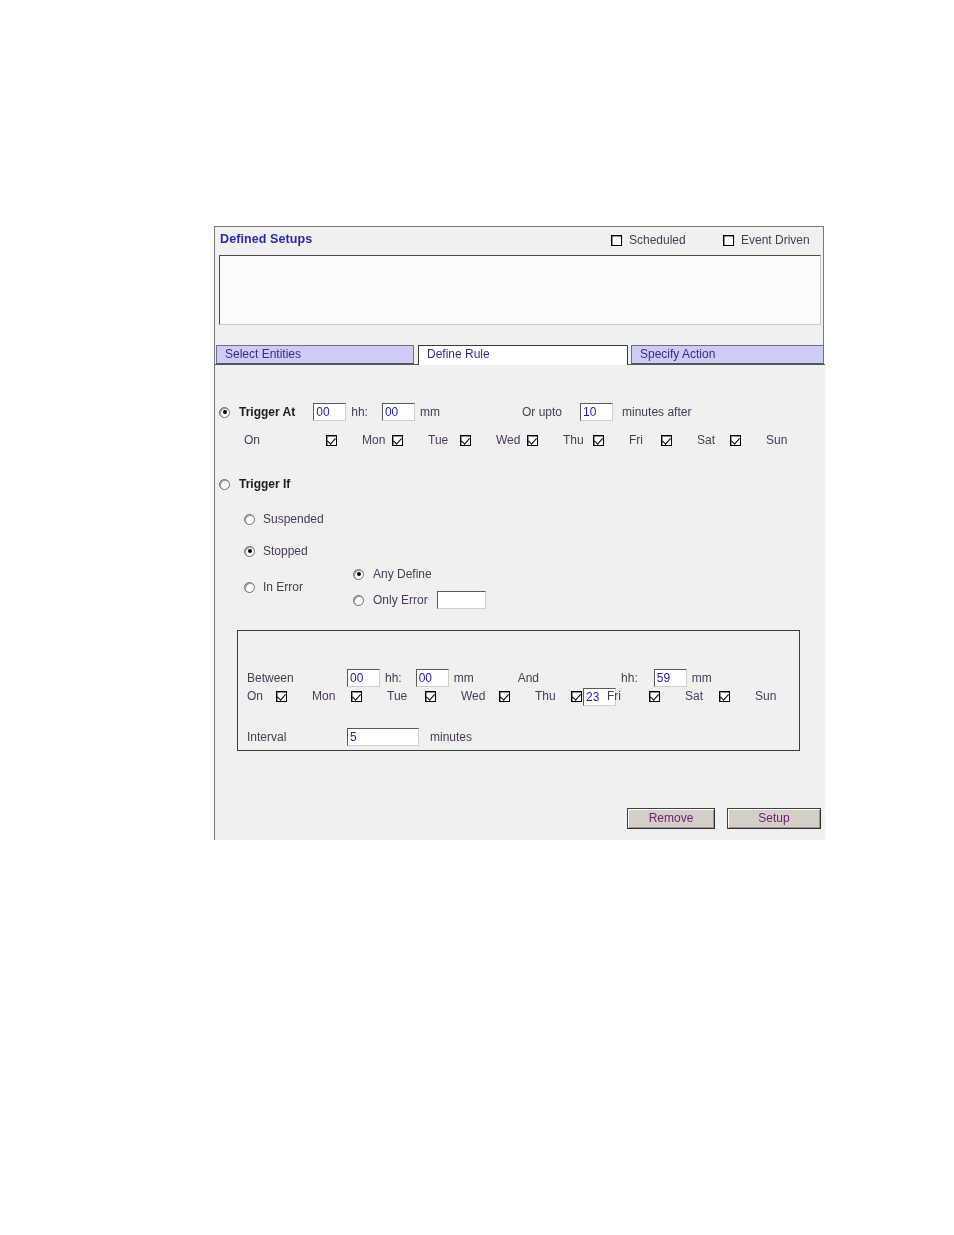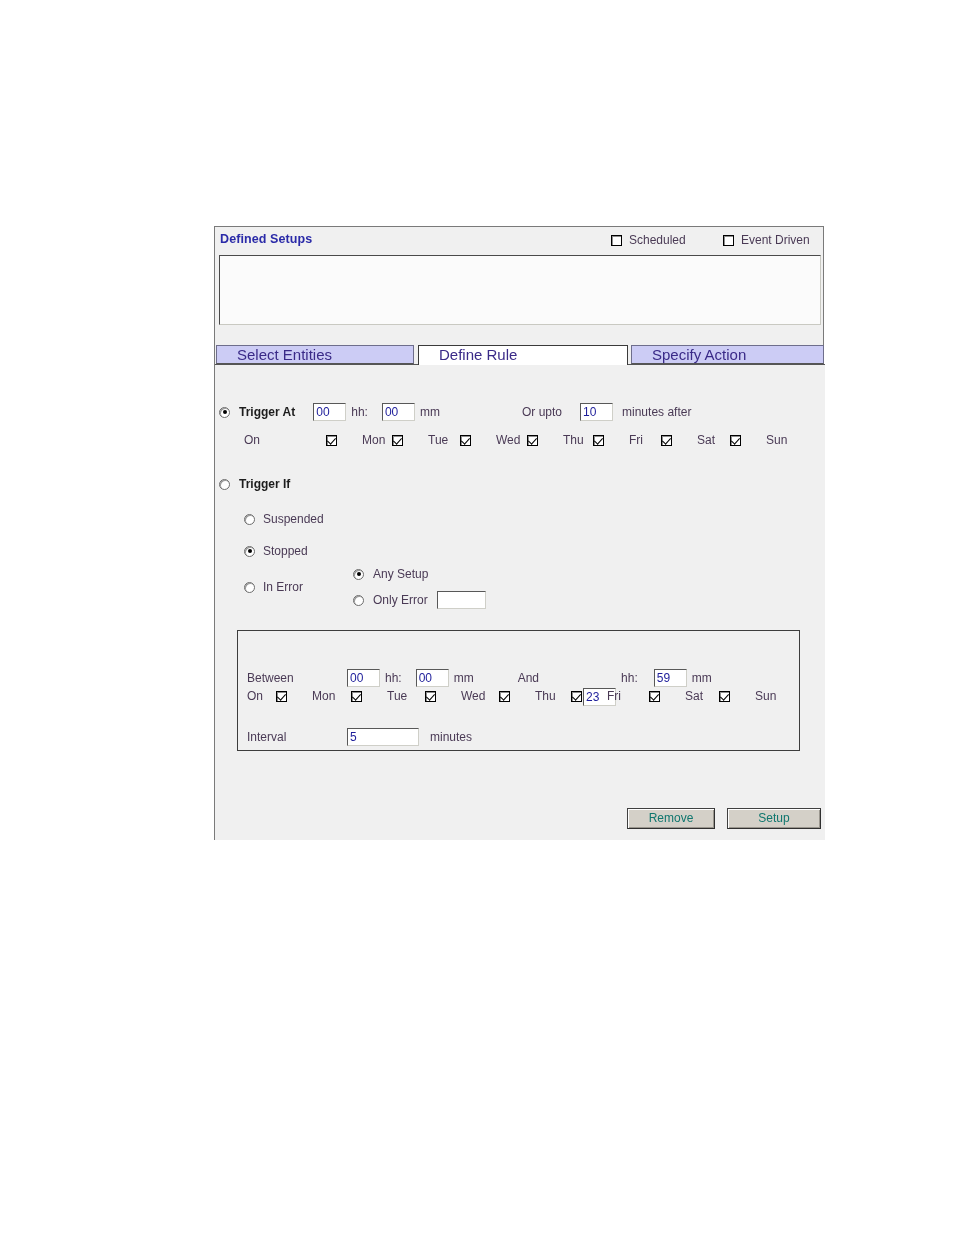--- a/index.html
+++ b/index.html
@@ -120,22 +120,22 @@
     left: 0;
     top: 118px;
     width: 100%;
     height: 19px;
   }
   .tab {
     position: absolute;
     top: 0;
     height: 19px;
     box-sizing: border-box;
-    font-size: 15px;
-    padding-left: 20px;
+    font-size: 12px;
+    padding-left: 8px;
     line-height: 17px;
     color: #3a2a88;
     white-space: nowrap;
   }
   .tab.inactive {
     background: #ccccf5;
     border: 1px solid #6e6e8c;
     border-bottom: 1px solid #555555;
   }
   .tab.active {
@@ -236,21 +236,21 @@
     position: absolute;
     height: 21px;
     background: #d4d0c8;
     border: 1px solid #404040;
     border-right-color: #303030;
     border-bottom-color: #303030;
     box-shadow: inset 1px 1px 0 #ffffff, inset -1px -1px 0 #9a968e;
     box-sizing: border-box;
     font-family: "Liberation Sans", sans-serif;
     font-size: 12px;
-    color: #0f766e;
+    color: #701a75;
     text-align: center;
     line-height: 19px;
     cursor: default;
   }
   #btn-remove { left: 412px; top: 443px; width: 88px; }
   #btn-setup  { left: 512px; top: 443px; width: 94px; }
 </style>
 </head>
 <body>
 
@@ -349,21 +349,21 @@
       <span class="lbl">Stopped</span>
     </div>
 
     <div class="row" id="row-inerror">
       <span class="radio"></span>
       <span class="lbl">In Error</span>
     </div>
 
     <div class="row" id="row-anyerror">
       <span class="radio selected"></span>
-      <span class="lbl">Any Setup</span>
+      <span class="lbl">Any Define</span>
     </div>
 
     <div class="row" id="row-onlyerror">
       <span class="radio"></span>
       <span class="lbl">Only Error</span>
       <input class="txtin" type="text" id="in-onlyerror" value="" style="">
     </div>
 
     <div class="groupbox">
 

